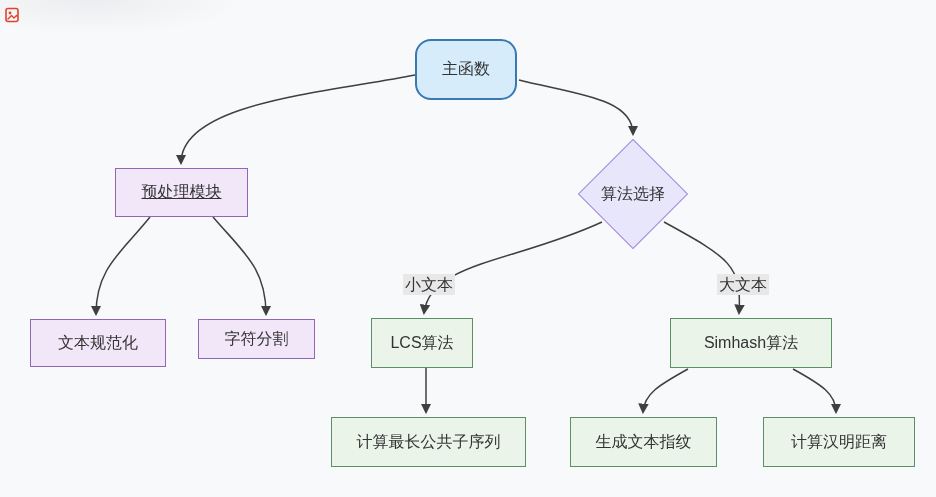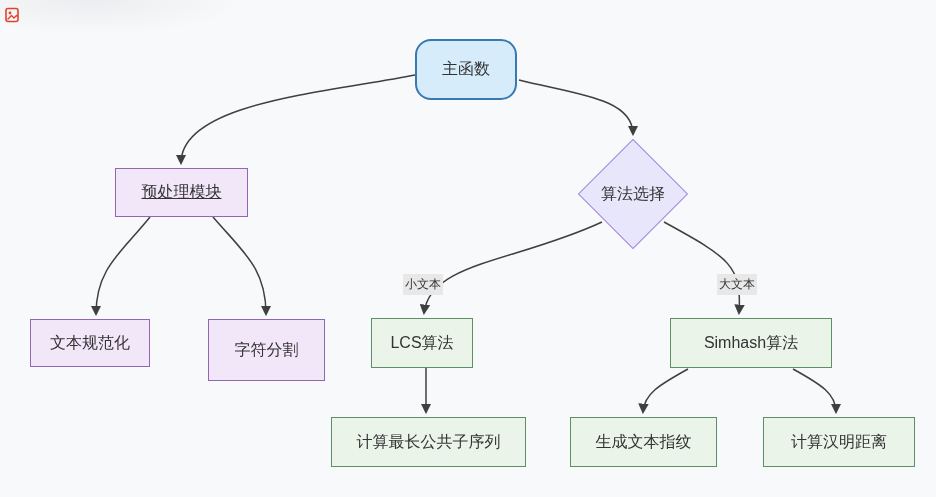--- a/index.html
+++ b/index.html
@@ -24,22 +24,22 @@
   .node {
     position: absolute;
     display: flex; align-items: center; justify-content: center;
     font-size: 16px; color: #333333;
     text-align: center;
     z-index: 3;
   }
   .rect-node { border-style: solid; border-width: 1.5px; }
   .node-main       { left: 415px; top: 39px;  width: 102px; height: 61px; background: #d7ecfb; border-color: #3779b0; border-width: 2px; border-radius: 16px; }
   .node-preprocess { left: 115px; top: 168px; width: 133px; height: 49px; background: #f2e7f9; border-color: #9265b5; text-decoration: underline; }
-  .node-normalize  { left: 30px;  top: 319px; width: 120px; height: 48px; background: #f2e7f9; border-color: #9265b5; }
-  .node-segment    { left: 208px; top: 319px; width: 117px; height: 62px; background: #f2e7f9; border-color: #9265b5; }
+  .node-normalize  { left: 30px;  top: 319px; width: 136px; height: 48px; background: #f2e7f9; border-color: #9265b5; }
+  .node-segment    { left: 198px; top: 319px; width: 117px; height: 40px; background: #f2e7f9; border-color: #9265b5; }
   .node-lcs        { left: 371px; top: 318px; width: 102px; height: 50px; background: #eaf4e9; border-color: #5d8f66; }
   .node-simhash    { left: 670px; top: 318px; width: 162px; height: 50px; background: #eaf4e9; border-color: #5d8f66; }
   .node-lcscalc    { left: 331px; top: 417px; width: 195px; height: 50px; background: #eaf4e9; border-color: #5d8f66; }
   .node-fingerprint{ left: 570px; top: 417px; width: 147px; height: 50px; background: #eaf4e9; border-color: #5d8f66; }
   .node-hamming    { left: 763px; top: 417px; width: 152px; height: 50px; background: #eaf4e9; border-color: #5d8f66; }
 
   .diamond-node {
     position: absolute;
     left: 578px; top: 139px; width: 110px; height: 110px;
     display: flex; align-items: center; justify-content: center;
@@ -55,21 +55,21 @@
   .diamond-label {
     position: relative; z-index: 1;
     font-size: 16px; color: #333333;
   }
 
   .edge-label {
     position: absolute;
     z-index: 4;
     background: #e8e8e8;
     color: #333333;
-    font-size: 12px;
+    font-size: 16px;
     line-height: 21px;
     padding: 0 2px;
     white-space: nowrap;
   }
   .edge-label-small { left: 403px; top: 274px; }
   .edge-label-big   { left: 717px; top: 274px; }
 
   .corner-icon {
     position: absolute; left: 5px; top: 7px;
     width: 14px; height: 16px;

